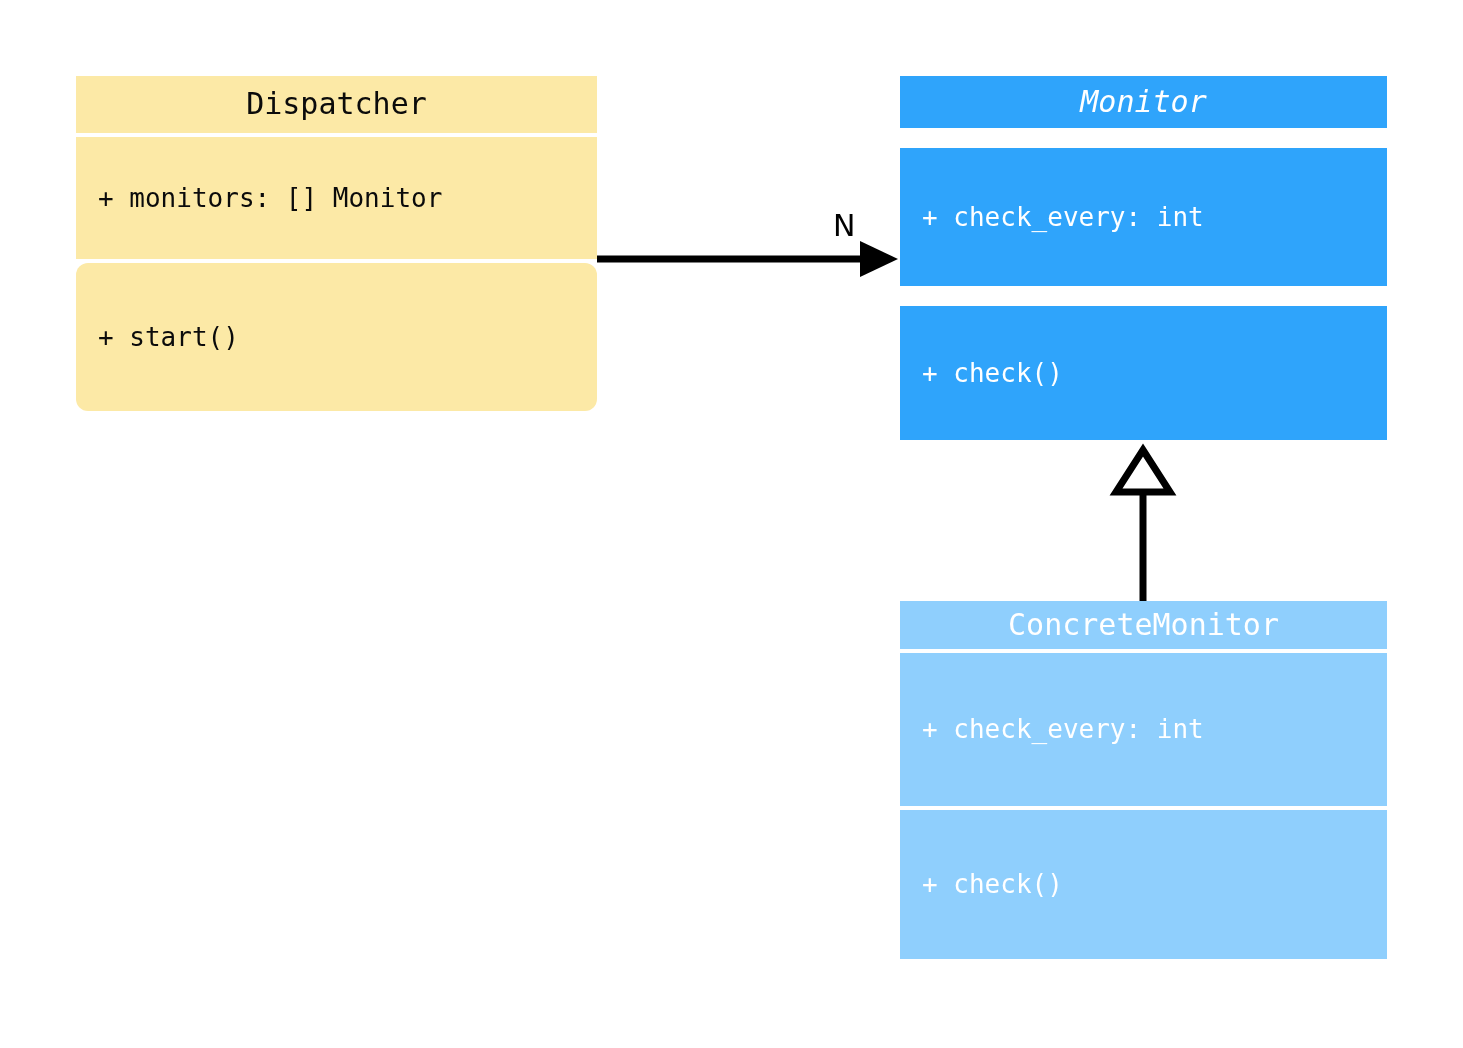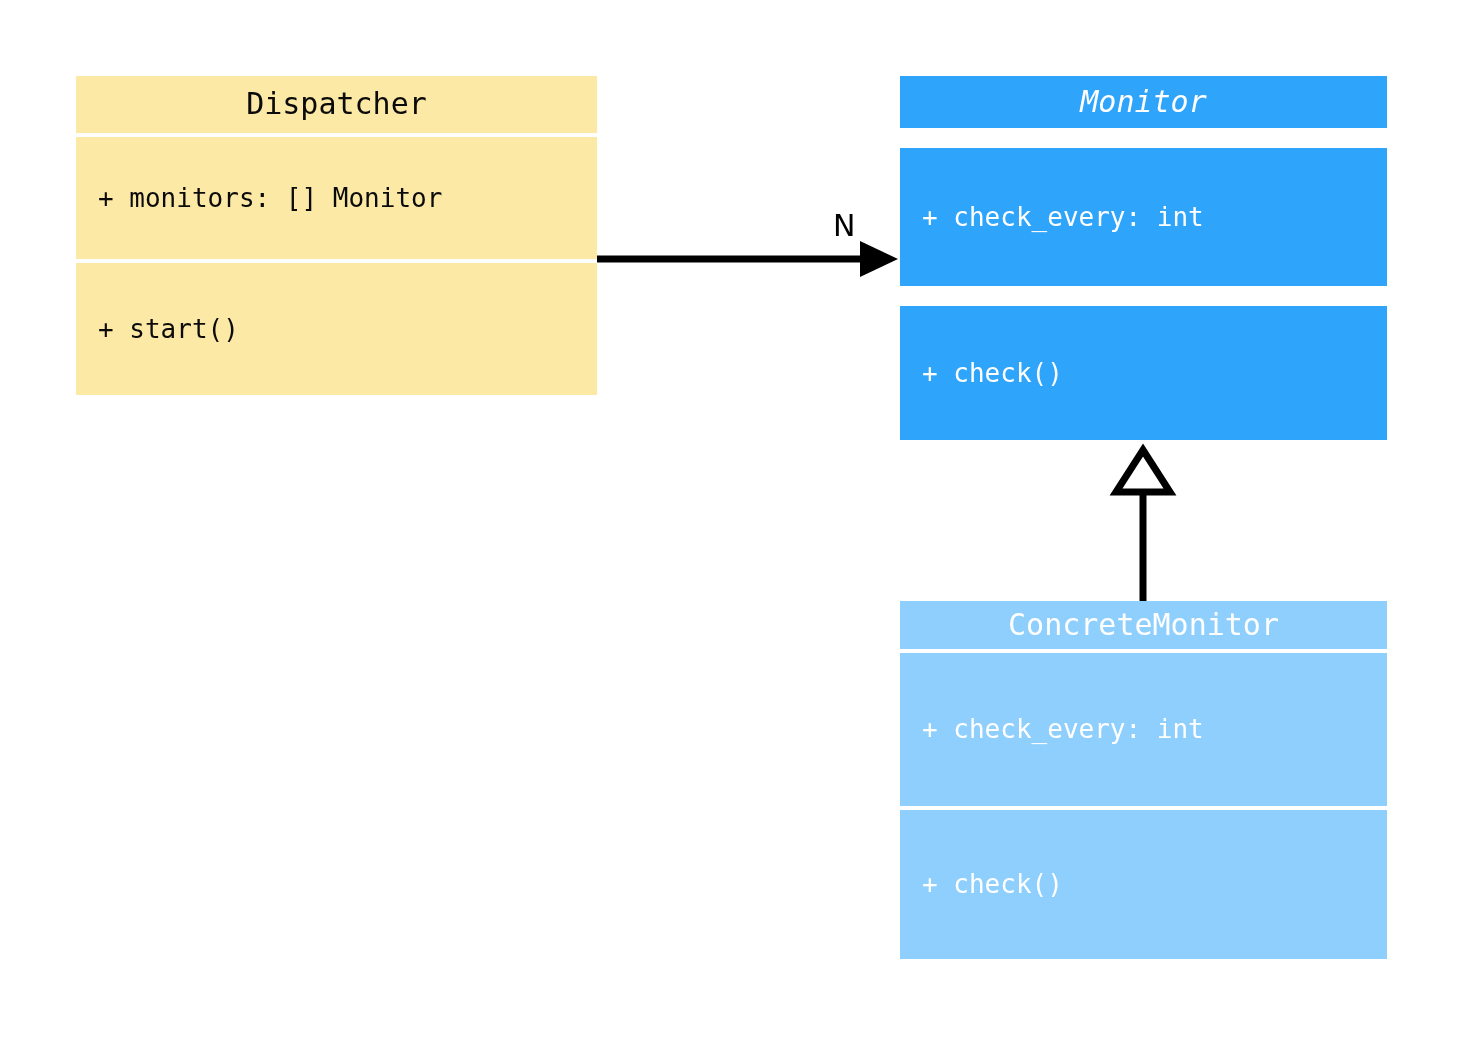--- a/index.html
+++ b/index.html
@@ -98,21 +98,21 @@
     <div class="uml-divider" style="height:4px;"></div>
 
     <div class="uml-compartment" style="height:122px;">
       <div class="uml-members">
         <div class="uml-member-line">+ monitors: [] Monitor</div>
       </div>
     </div>
 
     <div class="uml-divider" style="height:4px;"></div>
 
-    <div class="uml-compartment" style="height:132px;">
+    <div class="uml-compartment" style="height:148px;border-radius:12px;">
       <div class="uml-members">
         <div class="uml-member-line">+ run()</div>
         <div class="uml-member-line">+ start()</div>
         <div class="uml-member-line">+ stop()</div>
       </div>
     </div>
   </div>
 
   <div class="uml-class theme-monitor" style="left:900px; top:76px; width:487px; height:364px;gap:8px;">
 

